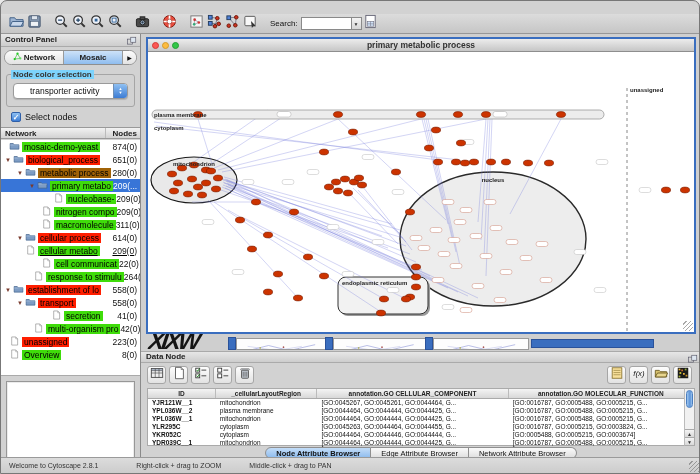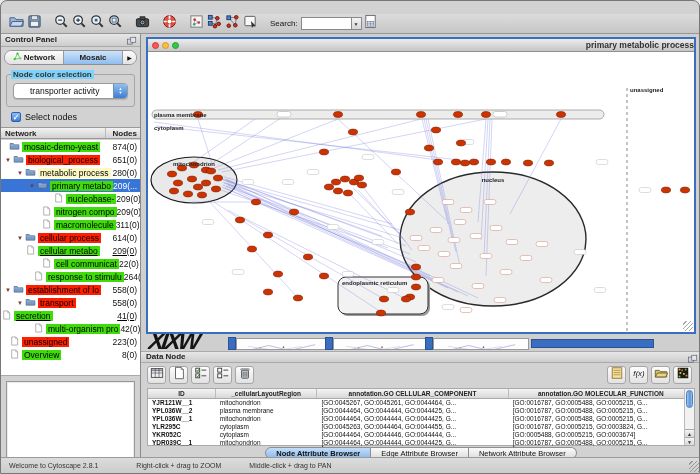--- a/index.html
+++ b/index.html
@@ -67,21 +67,21 @@
   .trow.sel .tval{color:#fff;}
   .treebottom{position:absolute;left:0;top:327px;width:139px;height:15px;background:#fff;border-bottom:1px solid #aaa;}
   .birdseye{position:absolute;left:5px;top:347px;width:129px;height:101px;background:#fff;border:1px solid #979797;
     box-shadow:inset 0 0 0 1px #ececec;}
   
   .view-area{position:absolute;left:140px;top:33px;width:560px;height:317px;background:#cfcfcf;overflow:hidden;}
   .net-window{position:absolute;left:5px;top:3px;width:550px;height:297px;border:2px solid #3a6ebf;background:#fff;}
   .net-titlebar{position:relative;height:13px;background:linear-gradient(#ececec,#c6c6c6);border-bottom:1px solid #8e8e8e;}
   .net-titlebar .lights{left:4px;top:3px;gap:3px;}
   .net-titlebar .light{width:7px;height:7px;}
-  .net-title{position:absolute;left:0;right:0;top:1px;text-align:right;font-size:8.5px;font-weight:bold;color:#333;}
+  .net-title{position:absolute;left:0;right:0;top:1px;text-align:center;font-size:8.5px;font-weight:bold;color:#333;}
   .canvas{position:absolute;left:0;top:13px;right:0;bottom:0;background:#fff;}
   .canvas svg{position:absolute;left:0;top:0;}
   .grip{position:absolute;right:1px;bottom:1px;width:10px;height:10px;
     background:repeating-linear-gradient(135deg,transparent 0 2px,#aaa 2px 3px);}
   .bg-strip{position:absolute;left:0;top:302px;width:560px;height:15px;}
   .glyphs{position:absolute;left:8px;top:-9px;width:100px;height:24px;overflow:hidden;
     font-size:24px;font-weight:bold;font-style:italic;letter-spacing:-3px;color:#141414;transform:skewX(-8deg);}
   .thumb{position:absolute;top:2px;height:12px;background:#fdfdfd;border:1px solid #9a9a9a;overflow:hidden;}
   .thumb-bar{position:absolute;top:1px;height:13px;width:8px;background:#3a6ebf;border:1px solid #2a529a;}
   .thumb svg{width:100%;height:100%;}
@@ -308,21 +308,21 @@
           <span class="tval">651(0)</span>
         </div>
         <div class="trow" style="padding-left: 16px;">
           <span class="texp">▼</span>
           <span style="width: 11px; height: 11px; flex: 0 0 auto; margin-right: 2px; display: inline-flex;">
             <svg viewBox="0 0 16 16" xmlns="http://www.w3.org/2000/svg">
               <path d="M1 13 V4 H6 L7.5 6 H15 V13 Z" fill="#7d9cc4" stroke="#3a5a85"></path>
               <path d="M1 6.5 H15" stroke="#a9c0dc" stroke-width="1"></path>
             </svg>
           </span>
-          <span class="tlabel" style="background: #fef9c3;">metabolic process</span>
+          <span class="tlabel" style="background: #a16207;">metabolic process</span>
           <span class="tval">280(0)</span>
         </div>
         <div class="trow sel" style="padding-left: 28px;">
           <span class="texp">▼</span>
           <span style="width: 11px; height: 11px; flex: 0 0 auto; margin-right: 2px; display: inline-flex;">
             <svg viewBox="0 0 16 16" xmlns="http://www.w3.org/2000/svg">
               <path d="M1 13 V4 H6 L7.5 6 H15 V13 Z" fill="#7d9cc4" stroke="#3a5a85"></path>
               <path d="M1 6.5 H15" stroke="#a9c0dc" stroke-width="1"></path>
             </svg>
           </span>
@@ -415,21 +415,21 @@
           <span class="texp">▼</span>
           <span style="width: 11px; height: 11px; flex: 0 0 auto; margin-right: 2px; display: inline-flex;">
             <svg viewBox="0 0 16 16" xmlns="http://www.w3.org/2000/svg">
               <path d="M1 13 V4 H6 L7.5 6 H15 V13 Z" fill="#7d9cc4" stroke="#3a5a85"></path>
               <path d="M1 6.5 H15" stroke="#a9c0dc" stroke-width="1"></path>
             </svg>
           </span>
           <span class="tlabel" style="background: rgb(255, 30, 0);">transport</span>
           <span class="tval">558(0)</span>
         </div>
-        <div class="trow" style=" text-decoration: underline;">
+        <div class="trow" style="padding-left: 50px;">
           <span style="width: 11px; height: 11px; flex: 0 0 auto; margin-right: 2px; display: inline-flex;">
             <svg viewBox="0 0 16 16" xmlns="http://www.w3.org/2000/svg">
               <path d="M3.5 1.5 H10 L13 4.5 V14.5 H3.5 Z" fill="#fff" stroke="#888"></path>
               <path d="M10 1.5 V4.5 H13" fill="none" stroke="#888" stroke-width="0.8"></path>
             </svg>
           </span>
           <span class="tlabel" style="background: rgb(63, 220, 10);">secretion</span>
           <span class="tval">41(0)</span>
         </div>
         <div class="trow" style="padding-left: 32px;">

